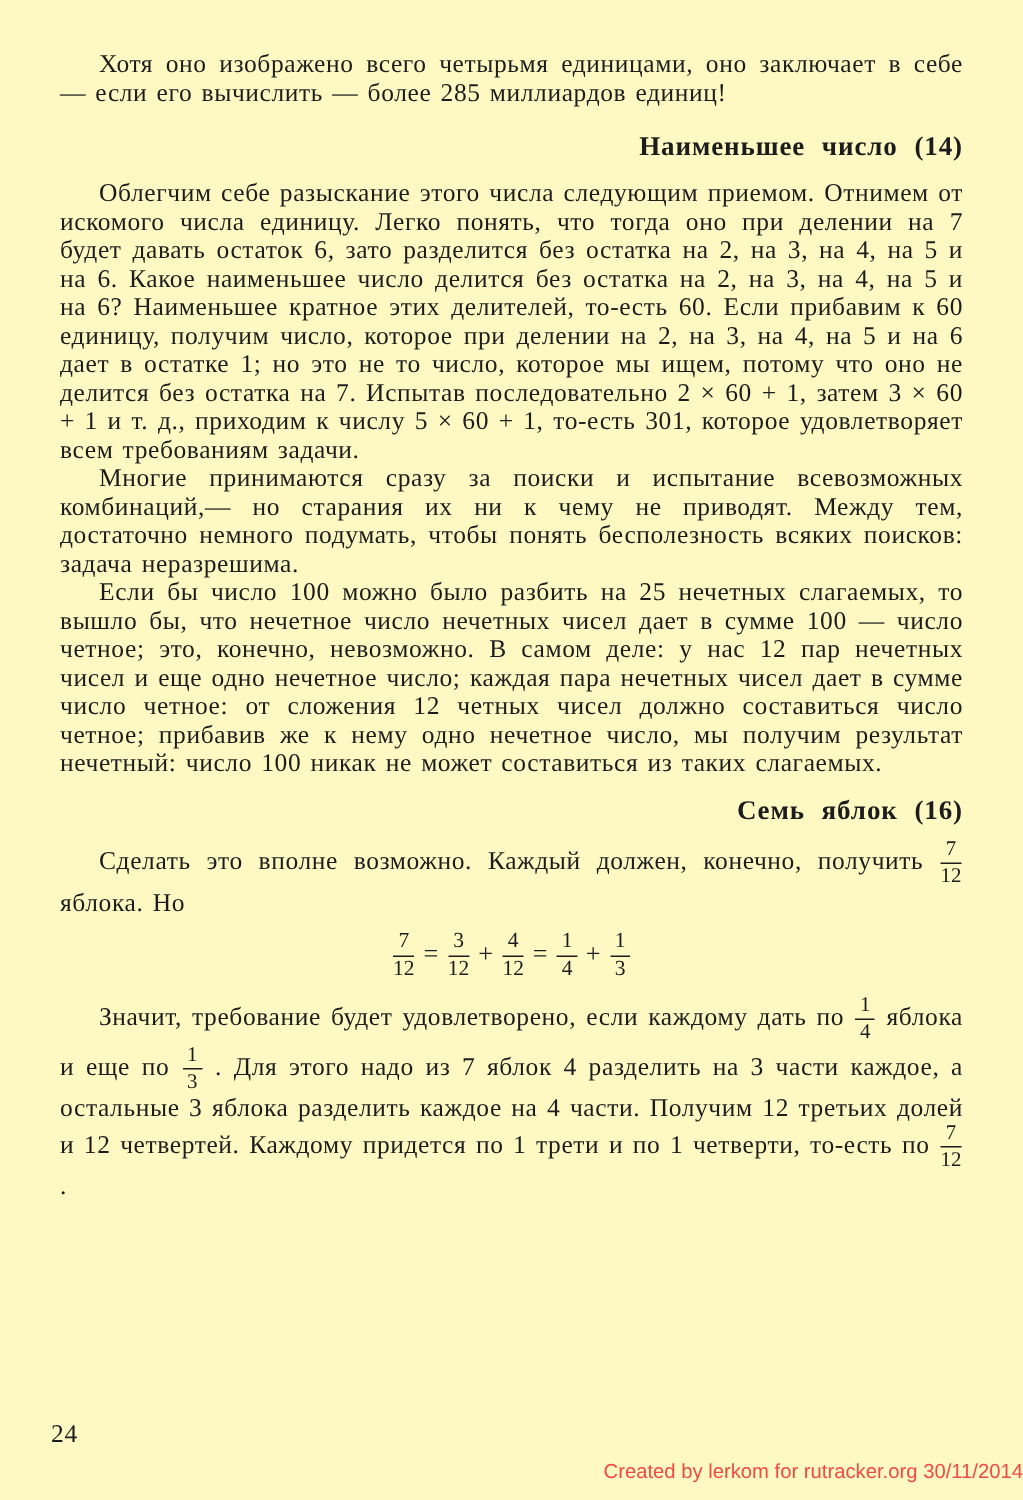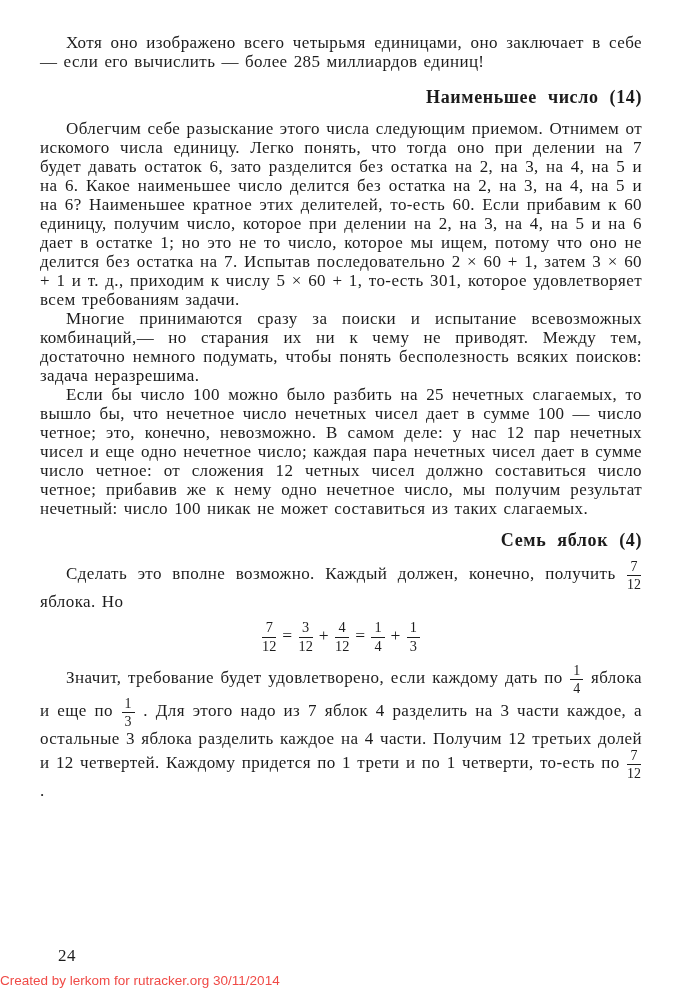--- a/index.html
+++ b/index.html
@@ -48,49 +48,49 @@
     font-size: 0.82em;
     line-height: 1.08;
     padding: 0 1px;
     text-indent: 0;
     letter-spacing: 0;
   }
   .frac .num { display: block; border-bottom: 1.2px solid currentColor; padding: 0 3px 1px 3px; }
   .frac .den { display: block; padding-top: 1px; }
   .page-number {
     position: absolute;
-    left: 58px;
+    left: 34px;
     bottom: 34px;
     font-size: 17px;
     letter-spacing: 0.5px;
   }
   .credit-line {
     position: absolute;
     left: 0;
     bottom: 12px;
     width: 100%;
-    text-align: left;
+    text-align: right;
     font-family: "Liberation Sans", "DejaVu Sans", sans-serif;
     font-size: 13.5px;
   }
 </style>
 </head>
 <body>
 
-<div class="page" style="background: #ffffff; color: rgb(28, 28, 28);">
+<div class="page" style="background: #fef9c3; color: rgb(28, 28, 28);">
 
   <p class="body">Хотя оно изображено всего четырьмя единицами, оно заключает в себе — если его вычислить — более 285 миллиардов единиц!</p>
 
   <h2 class="section-title">Наименьшее число (14)</h2>
   <p class="body">Облегчим себе разыскание этого числа следующим приемом. Отнимем от искомого числа единицу. Легко понять, что тогда оно при делении на 7 будет давать остаток 6, зато разделится без остатка на 2, на 3, на 4, на 5 и на 6. Какое наименьшее число делится без остатка на 2, на 3, на 4, на 5 и на 6? Наименьшее кратное этих делителей, то-есть 60. Если прибавим к 60 единицу, получим число, которое при делении на 2, на 3, на 4, на 5 и на 6 дает в остатке 1; но это не то число, которое мы ищем, потому что оно не делится без остатка на 7. Испытав последовательно 2 × 60 + 1, затем 3 × 60 + 1 и т. д., приходим к числу 5 × 60 + 1, то-есть 301, которое удовлетворяет всем требованиям задачи.</p>
 
   <p class="body">Многие принимаются сразу за поиски и испытание всевозможных комбинаций,— но старания их ни к чему не приводят. Между тем, достаточно немного подумать, чтобы понять бесполезность всяких поисков: задача неразрешима.</p>
   <p class="body">Если бы число 100 можно было разбить на 25 нечетных слагаемых, то вышло бы, что нечетное число нечетных чисел дает в сумме 100 — число четное; это, конечно, невозможно. В самом деле: у нас 12 пар нечетных чисел и еще одно нечетное число; каждая пара нечетных чисел дает в сумме число четное: от сложения 12 четных чисел должно составиться число четное; прибавив же к нему одно нечетное число, мы получим результат нечетный: число 100 никак не может составиться из таких слагаемых.</p>
 
-  <h2 class="section-title tight">Семь яблок (4)</h2>
+  <h2 class="section-title tight">Семь яблок (16)</h2>
   <p class="body">Сделать это вполне возможно. Каждый должен, конечно, получить <span class="frac"><span class="num">7</span><span class="den">12</span></span> яблока. Но</p>
   <div class="formula"><span class="frac"><span class="num">7</span><span class="den">12</span></span> = <span class="frac"><span class="num">3</span><span class="den">12</span></span> + <span class="frac"><span class="num">4</span><span class="den">12</span></span> = <span class="frac"><span class="num">1</span><span class="den">4</span></span> + <span class="frac"><span class="num">1</span><span class="den">3</span></span></div>
   <p class="body">Значит, требование будет удовлетворено, если каждому дать по <span class="frac"><span class="num">1</span><span class="den">4</span></span> яблока и еще по <span class="frac"><span class="num">1</span><span class="den">3</span></span> . Для этого надо из 7 яблок 4 разделить на 3 части каждое, а остальные 3 яблока разделить каждое на 4 части. Получим 12 третьих долей и 12 четвертей. Каждому придется по 1 трети и по 1 четверти, то-есть по <span class="frac"><span class="num">7</span><span class="den">12</span></span>.</p>
 
 
   <div class="page-number">24</div>
   <div class="credit-line" style="color: rgb(240, 74, 70);">Created by lerkom for rutracker.org 30/11/2014</div>
 
 </div>
 

